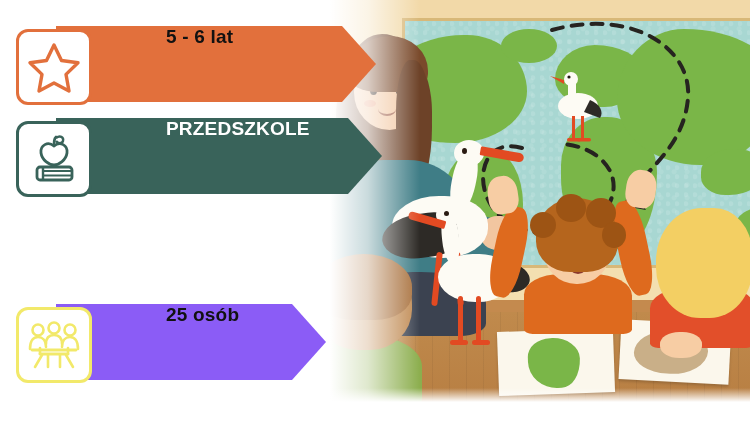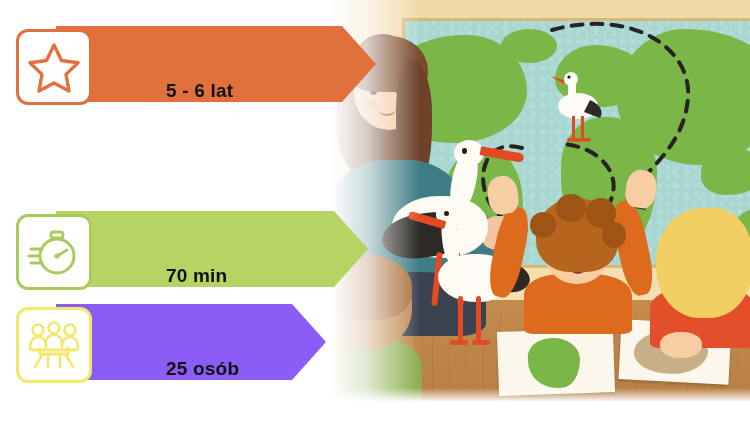--- a/index.html
+++ b/index.html
@@ -177,21 +177,21 @@
     align-items: center;
     height: 88px;
   }
   .badge-bar {
     position: absolute;
     left: 40px;
     top: 6px;
     height: 76px;
     box-sizing: border-box;
     display: flex;
-    align-items: flex-end;
+    align-items: flex-start;
     clip-path: polygon(0 0, calc(100% - 34px) 0, 100% 50%, calc(100% - 34px) 100%, 0 100%);
   }
   .badge-label {
     margin-left: 110px;
     font-size: 19px;
     font-weight: bold;
     letter-spacing: .2px;
     white-space: nowrap;
   }
   .badge-icon {
@@ -354,38 +354,37 @@
     <div class="badge-bar bar-age">
       <span class="badge-label txt-dark">5 - 6 lat</span>
     </div>
     <div class="badge-icon" style="color:#e2703c;">
       <svg width="54" height="54" viewBox="0 0 54 54">
         <path d="M27 5 L34.5 20.5 L51 22.8 L39 34.4 L42 51 L27 43 L12 51 L15 34.4 L3 22.8 L19.5 20.5 Z" fill="none" stroke="#e2703c" stroke-width="3.4" stroke-linejoin="round"></path>
       </svg>
     </div>
   </div>
 
-
-  <div class="badge-row" id="row-time">
-    <div class="badge-bar bar-time">
-      <span class="badge-label txt-dark">70 min</span>
-    </div>
-    <div class="badge-icon" style="color:#a9cb5c;">
+  <div class="badge-row" id="row-level">
+    <div class="badge-bar bar-level">
+      <span class="badge-label txt-light">PRZEDSZKOLE</span>
+    </div>
+    <div class="badge-icon" style="color:#39635a;">
       <svg width="54" height="54" viewBox="0 0 54 54">
-        <circle cx="30" cy="31" r="17" fill="none" stroke="#a9cb5c" stroke-width="3"></circle>
-        <circle cx="30" cy="31" r="2.6" fill="#a9cb5c"></circle>
-        <line x1="30" y1="31" x2="40" y2="25" stroke="#a9cb5c" stroke-width="2.8" stroke-linecap="round"></line>
-        <rect x="24" y="7" width="12" height="6" rx="2.5" fill="none" stroke="#a9cb5c" stroke-width="2.8"></rect>
-        <path d="M26 13 L26 16 M34 13 L34 16" stroke="#a9cb5c" stroke-width="2.8"></path>
-        <line x1="4" y1="24" x2="15" y2="24" stroke="#a9cb5c" stroke-width="3" stroke-linecap="round"></line>
-        <line x1="2" y1="31" x2="12" y2="31" stroke="#a9cb5c" stroke-width="3" stroke-linecap="round"></line>
-        <line x1="4" y1="38" x2="15" y2="38" stroke="#a9cb5c" stroke-width="3" stroke-linecap="round"></line>
+        <path d="M27 14 C21 9 13 13 14 21 C15 28 22 33 27 33 C32 33 39 28 40 21 C41 13 33 9 27 14 Z" fill="none" stroke="#39635a" stroke-width="2.8" stroke-linejoin="round"></path>
+        <path d="M27 14 C27 9 27 7 29 5" fill="none" stroke="#39635a" stroke-width="2.6" stroke-linecap="round"></path>
+        <path d="M29 6 C33 3 37 5 36 9 C35 12 31 12 29 9" fill="none" stroke="#39635a" stroke-width="2.4" stroke-linejoin="round"></path>
+        <rect x="10" y="35" width="35" height="13" rx="3" fill="none" stroke="#39635a" stroke-width="2.8"></rect>
+        <line x1="16" y1="39" x2="44" y2="39" stroke="#39635a" stroke-width="2"></line>
+        <line x1="16" y1="43.5" x2="44" y2="43.5" stroke="#39635a" stroke-width="2"></line>
+        <path d="M16 35.5 L16 47.5" stroke="#39635a" stroke-width="2.4"></path>
       </svg>
     </div>
   </div>
+
 
   <div class="badge-row" id="row-people">
     <div class="badge-bar bar-people">
       <span class="badge-label txt-dark">25 osób</span>
     </div>
     <div class="badge-icon" style="color:#f2e96a;">
       <svg width="56" height="56" viewBox="0 0 56 56">
         <circle cx="12" cy="13" r="5.5" fill="none" stroke="#f2e96a" stroke-width="2.6"></circle>
         <circle cx="28" cy="11" r="5.5" fill="none" stroke="#f2e96a" stroke-width="2.6"></circle>
         <circle cx="44" cy="13" r="5.5" fill="none" stroke="#f2e96a" stroke-width="2.6"></circle>

